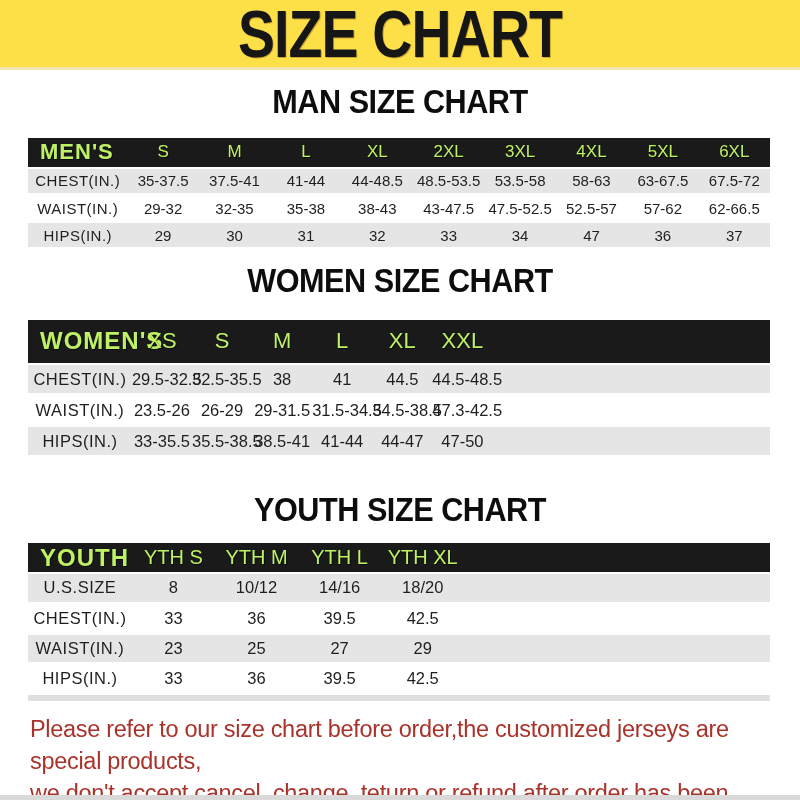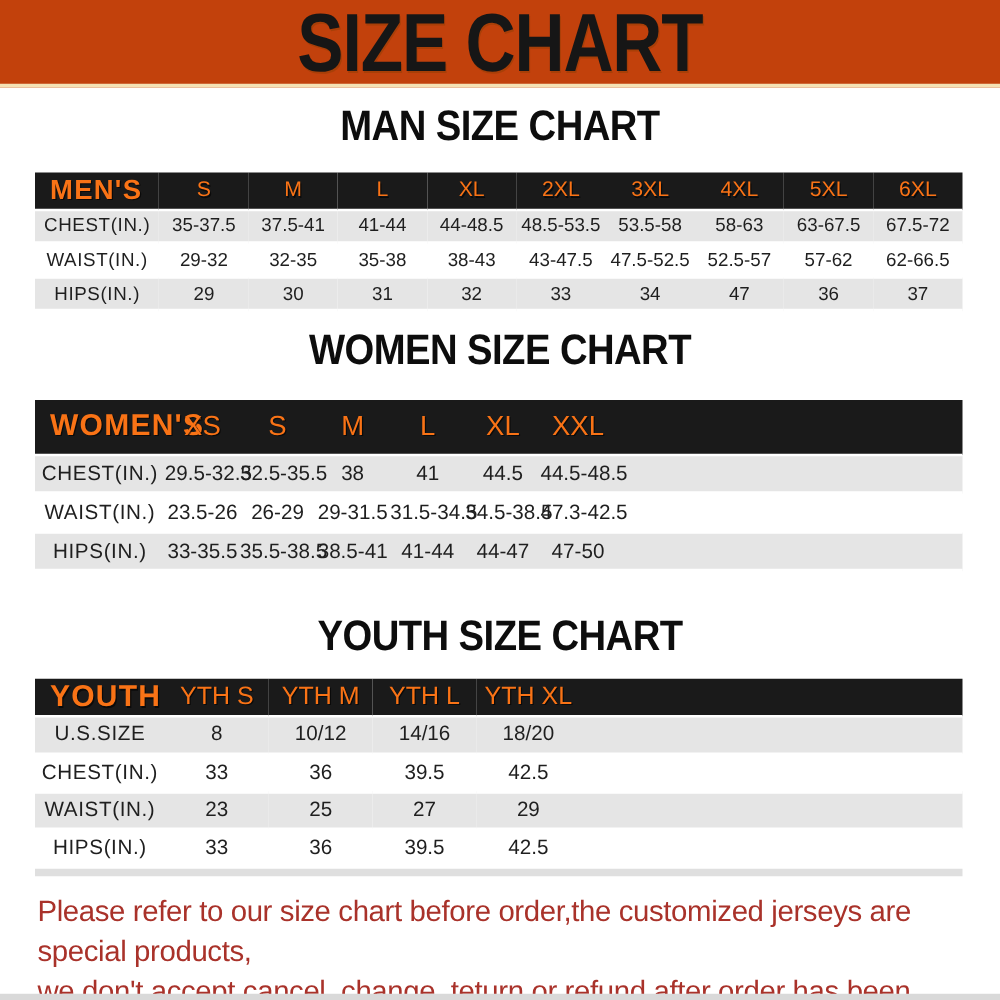--- a/index.html
+++ b/index.html
@@ -6,21 +6,21 @@
   html, body { width: 800px; height: 800px; overflow: hidden; }
   body {
     background: #ffffff;
     font-family: "Liberation Sans", sans-serif;
     position: relative;
   }
 
   
   .banner {
     height: 70px;
-    background: #c2410c;
+    background: #fde047;
     border-bottom: 3px solid #F5E2B5;
     display: flex;
     align-items: center;
     justify-content: center;
   }
   .banner .title {
     font-size: 66px;
     font-weight: bold;
     color: #161616;
     letter-spacing: -1px;
@@ -51,21 +51,21 @@
     width: 742px;
     margin-left: 28px;
     table-layout: fixed;
   }
   .men-table   { margin-top: 18px; }
   .women-table { margin-top: 21px; }
   .youth-table { margin-top: 15px; }
 
   table.size-table thead tr {
     background: #1A1A1A;
-    color: #f97316;
+    color: #bef264;
   }
   .men-table thead tr   { height: 30px; }
   .women-table thead tr { height: 44px; }
   .youth-table thead tr { height: 30px; }
 
   table.size-table th {
     font-weight: normal;
     text-align: center;
     border-bottom: 2px solid #ffffff;
     text-shadow: 1px 1px 0 rgba(0,0,0,0.6);

